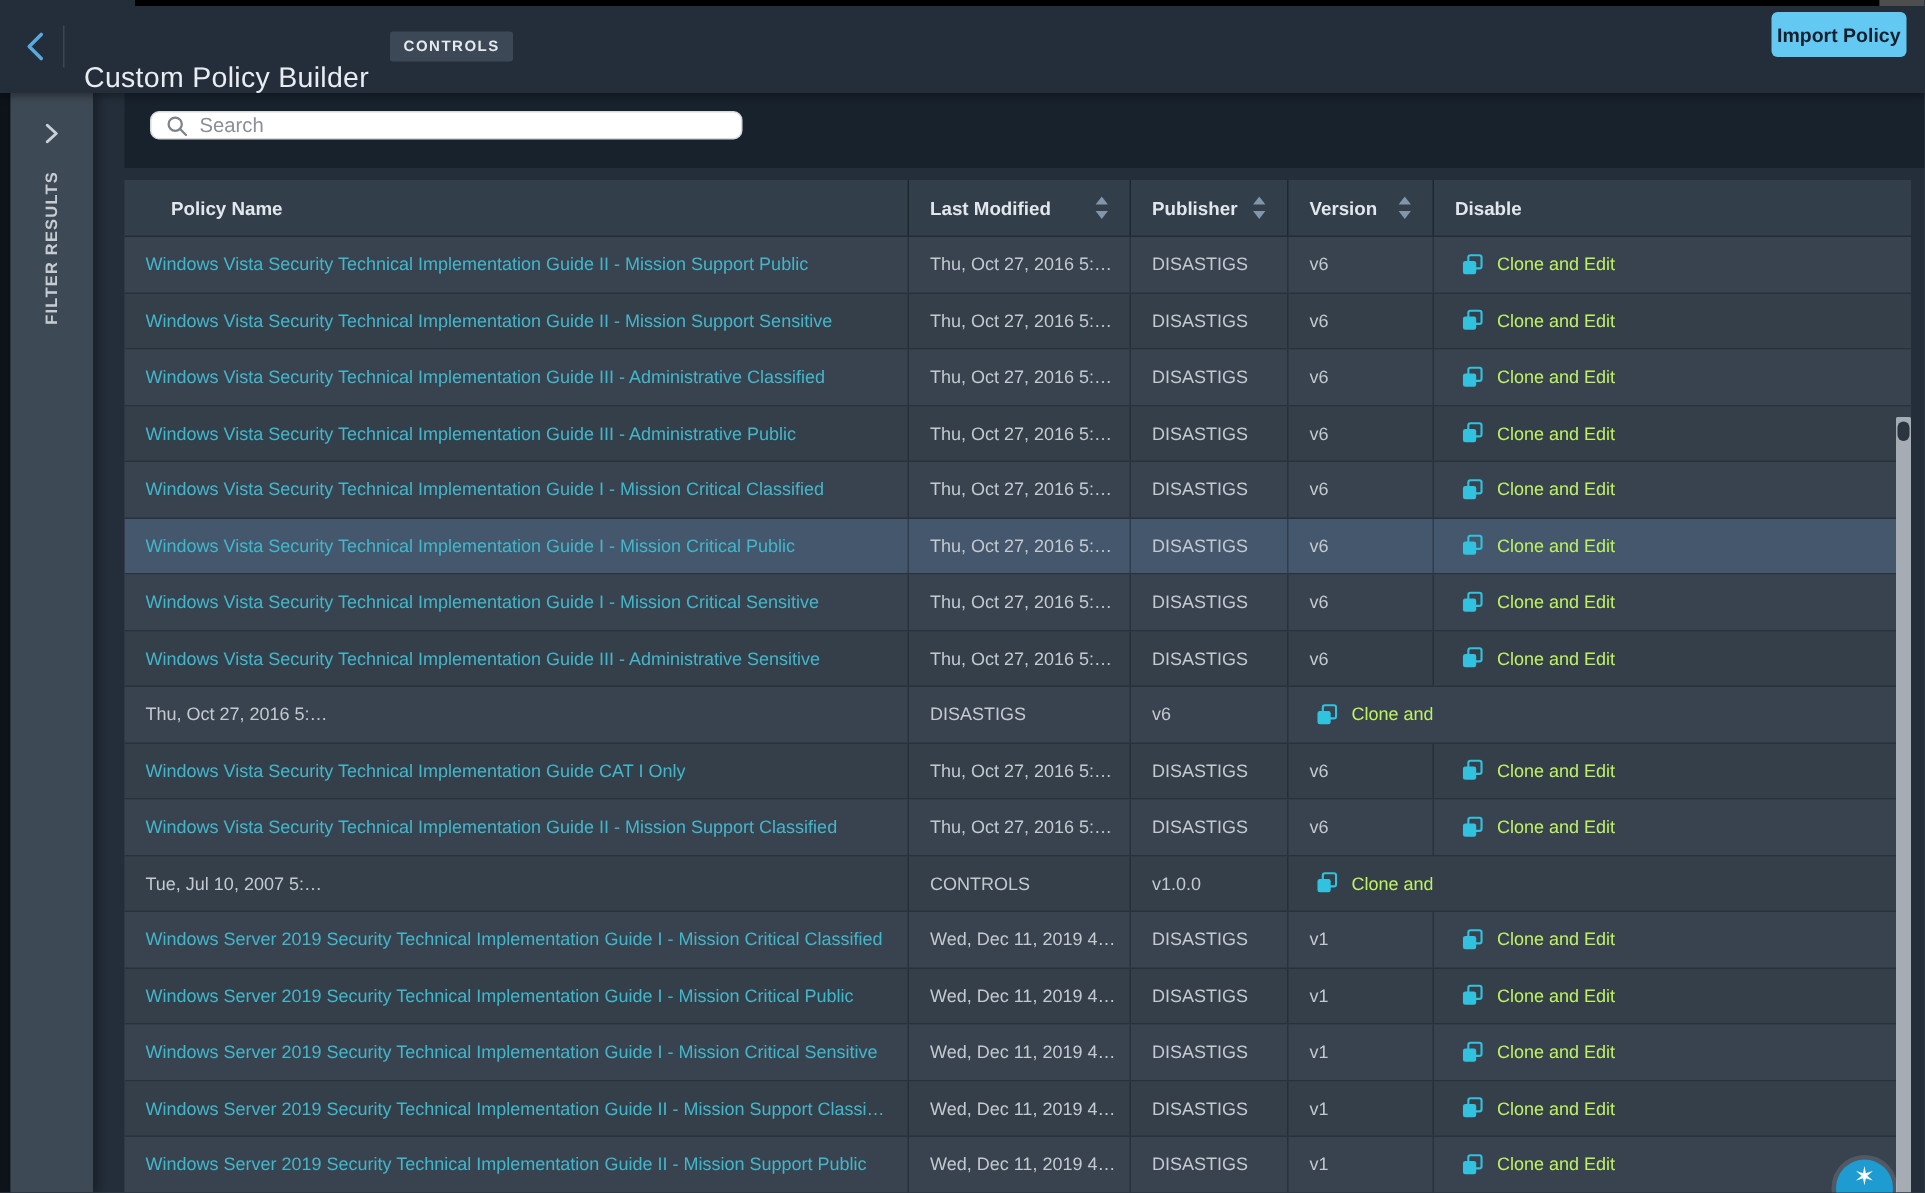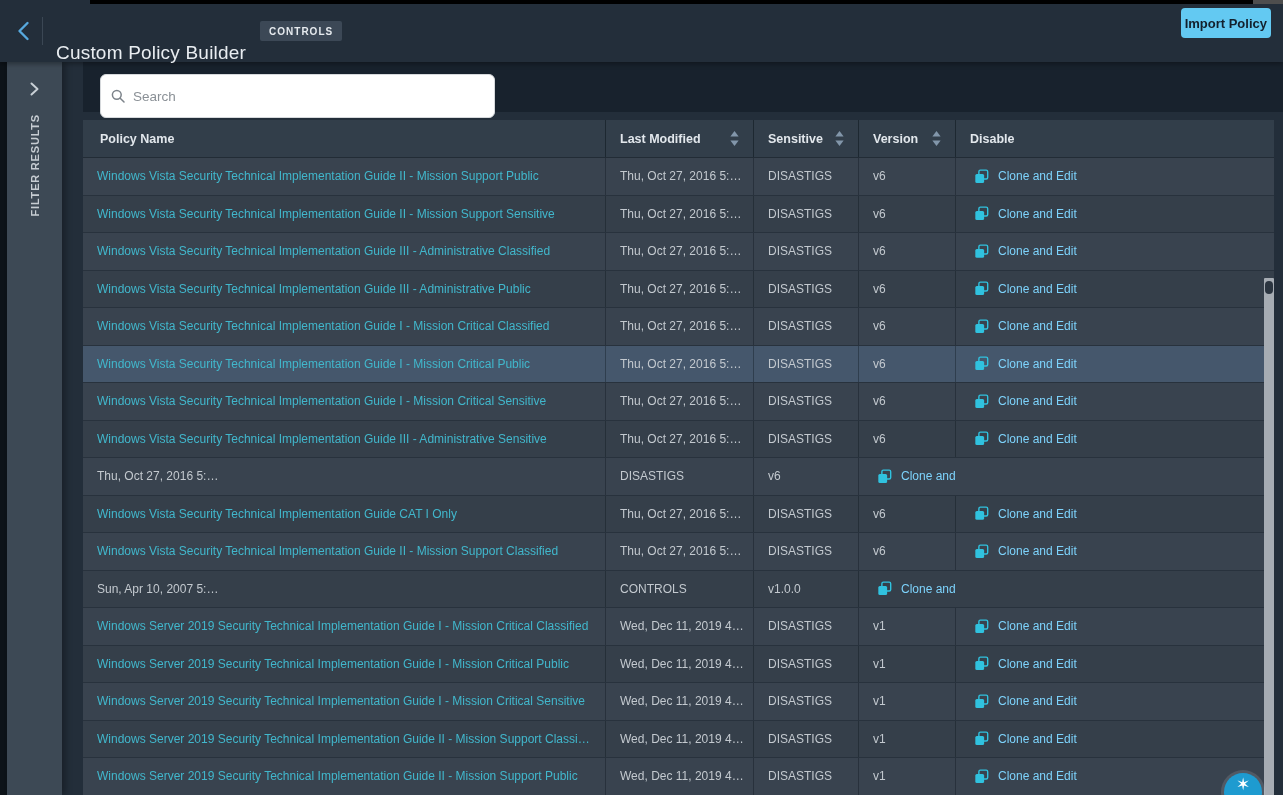--- a/index.html
+++ b/index.html
@@ -45,21 +45,21 @@
   .filter-label {
     margin-top:18px;
     writing-mode:vertical-rl; transform:rotate(180deg);
     font-size:11px; font-weight:bold; letter-spacing:.8px; color:#c6ccd2;
     white-space:nowrap;
   }
 
   
   .search-band { position:absolute; left:83px; top:62px; width:1200px; height:50px; background:#18222d; }
   .search-box {
-    position:absolute; left:17px; top:12px; width:395px; height:44px;
+    position:absolute; left:17px; top:12px; width:395px; height:19px;
     background:#fff; border:1px solid #d6d9dc; border-radius:6px;
     display:flex; align-items:center; padding:0 10px;
   }
   .search-box input {
     border:none; outline:none; flex:1; font-size:13.5px;
     font-family:"Liberation Sans", sans-serif; color:#333; background:transparent; margin-left:8px;
   }
   .search-box input::placeholder { color:#8a9096; }
 
   
@@ -71,35 +71,35 @@
   .thead {
     height:38px; background:#323e4a; border-bottom:1px solid #222c36;
     color:#e2e7ec; font-size:12.5px; font-weight:bold;
   }
   .th {
     display:flex; align-items:center; justify-content:space-between;
     padding:0 14px; border-left:1px solid rgba(13,21,30,.55);
     cursor:default; white-space:nowrap; overflow:hidden;
   }
   .th.sortable { cursor:pointer; }
-  .th:first-child { border-left:none; padding-left:17px; }
+  .th:first-child { border-left:none; padding-left:31px; }
   .sort-icon { flex:0 0 auto; margin-left:8px; }
 
   .tr { height:37.5px; border-bottom:1px solid #28323d; background:#39434f; }
   .tr.even { background:#353f4a; }
   .tr.highlight { background:#45576c; }
   .td {
     display:flex; align-items:center; padding:0 14px;
     border-left:1px solid rgba(13,21,30,.38);
     font-size:12px; color:#c3c9cf; white-space:nowrap; overflow:hidden;
   }
   .td:first-child { border-left:none; }
   .td.actions { padding-left:18px; }
   .policy-link { color:#41b7cc; text-decoration:none; cursor:pointer; overflow:hidden; text-overflow:ellipsis; }
-  .action-btn { display:flex; align-items:center; gap:9px; cursor:pointer; color:#7dd3fc; font-size:12px; }
+  .action-btn { display:flex; align-items:center; gap:9px; cursor:pointer; color:#bef264; font-size:12px; }
 
   
   .scrollbar-track {
     position:absolute; right:0; top:158px; width:10px; height:637px;
     background:#a6acb3; border-radius:1px; z-index:15;
   }
   .scrollbar-thumb {
     position:absolute; left:1px; top:3px; width:8px; height:13px;
     background:#2b3540; border-radius:5px; cursor:grab;
   }
@@ -157,21 +157,21 @@
       <span>Policy Name</span>
     </div>
     <div class="th sortable">
       <span>Last Modified</span>
       <svg class="sort-icon" width="9" height="15" viewBox="0 0 9 15">
           <path d="M4.5 0 L8.6 5.4 H0.4 Z" fill="#8296aa"></path>
           <path d="M4.5 15 L0.4 9.6 H8.6 Z" fill="#8296aa"></path>
         </svg>
     </div>
     <div class="th sortable">
-      <span>Sensitive</span>
+      <span>Publisher</span>
       <svg class="sort-icon" width="9" height="15" viewBox="0 0 9 15">
           <path d="M4.5 0 L8.6 5.4 H0.4 Z" fill="#8296aa"></path>
           <path d="M4.5 15 L0.4 9.6 H8.6 Z" fill="#8296aa"></path>
         </svg>
     </div>
     <div class="th sortable">
       <span>Version</span>
       <svg class="sort-icon" width="9" height="15" viewBox="0 0 9 15">
           <path d="M4.5 0 L8.6 5.4 H0.4 Z" fill="#8296aa"></path>
           <path d="M4.5 15 L0.4 9.6 H8.6 Z" fill="#8296aa"></path>
@@ -438,21 +438,21 @@
               <rect x="5.2" y="1.2" width="9.4" height="9.4" rx="1.6" fill="none" stroke="#30c2df" stroke-width="1.5"></rect>
               <rect x="1.4" y="5.4" width="9.4" height="9.4" rx="1.6" fill="#30c2df"></rect>
             </svg>
         <span class="action-label">Clone and Edit</span>
       </span>
     </div>
   </div>
 
   <div class="tr even">
     <div class="td">
-          <span>Sun, Apr 10, 2007 5:…</span>
+          <span>Tue, Jul 10, 2007 5:…</span>
         </div>
     <div class="td">
           <span>CONTROLS</span>
         </div>
     <div class="td">
           <span>v1.0.0</span>
         </div>
     <div class="td actions">
       <span class="action-btn">
         <svg width="15" height="15" viewBox="0 0 16 16">

